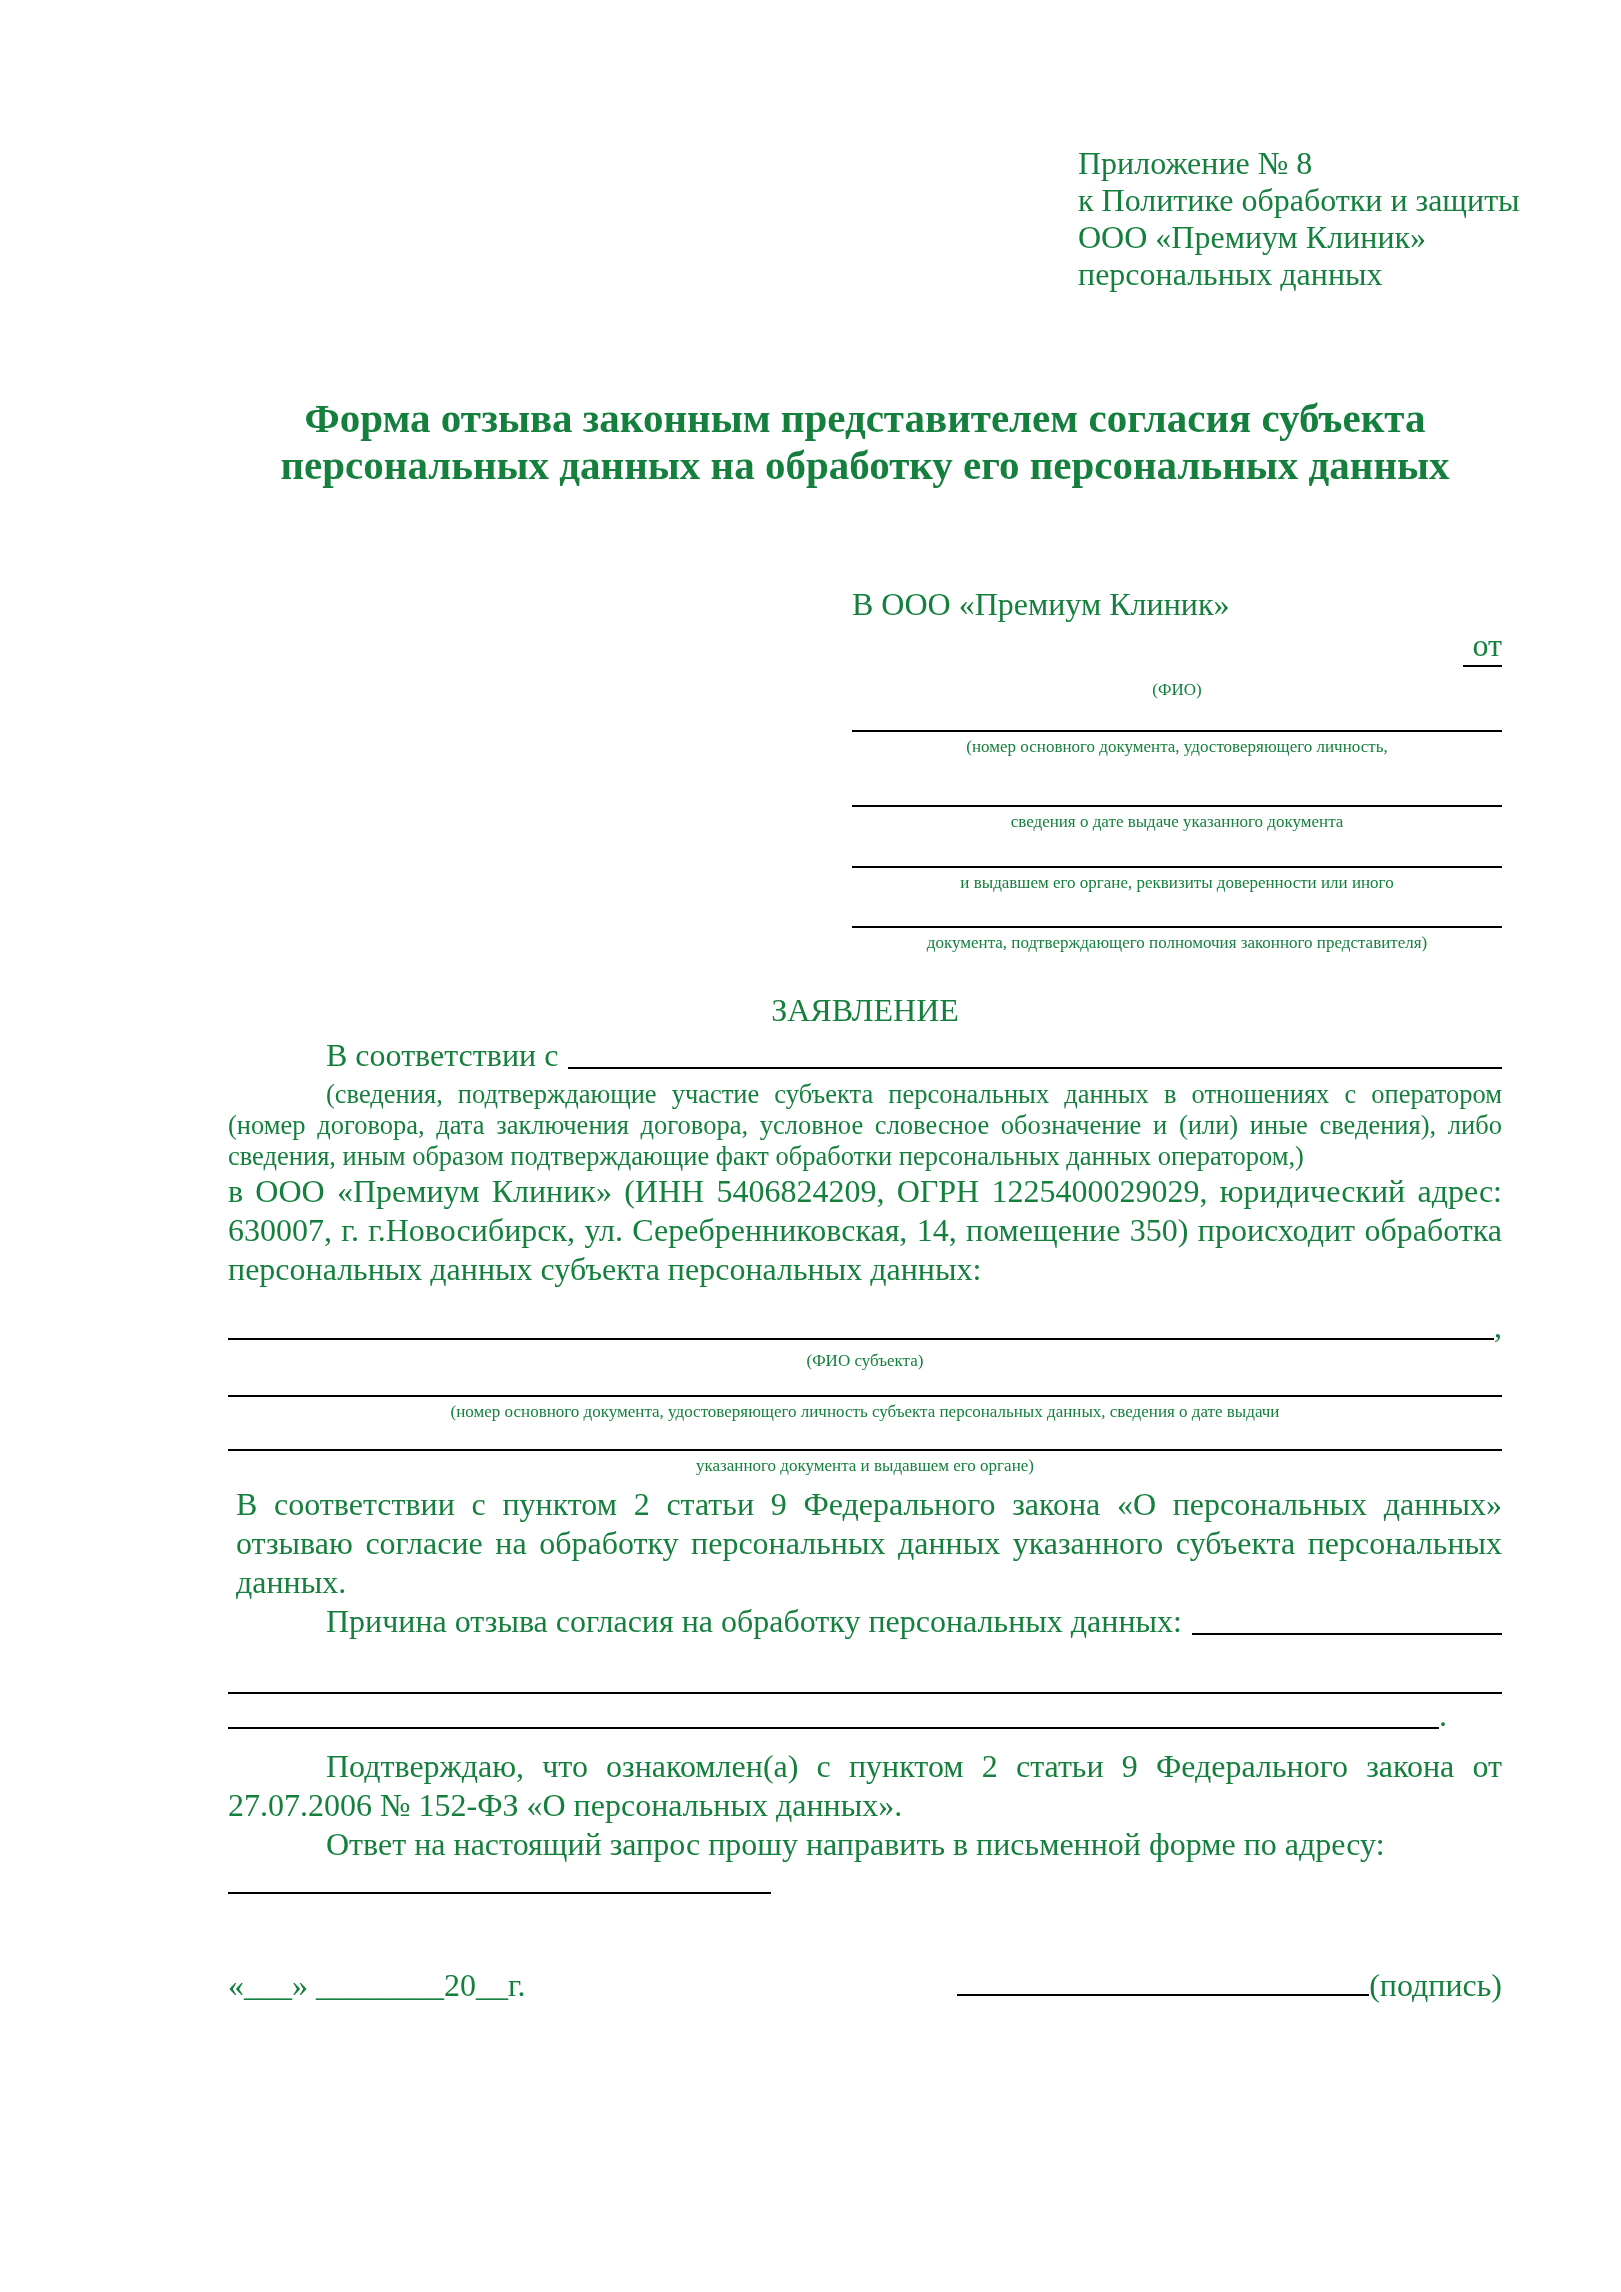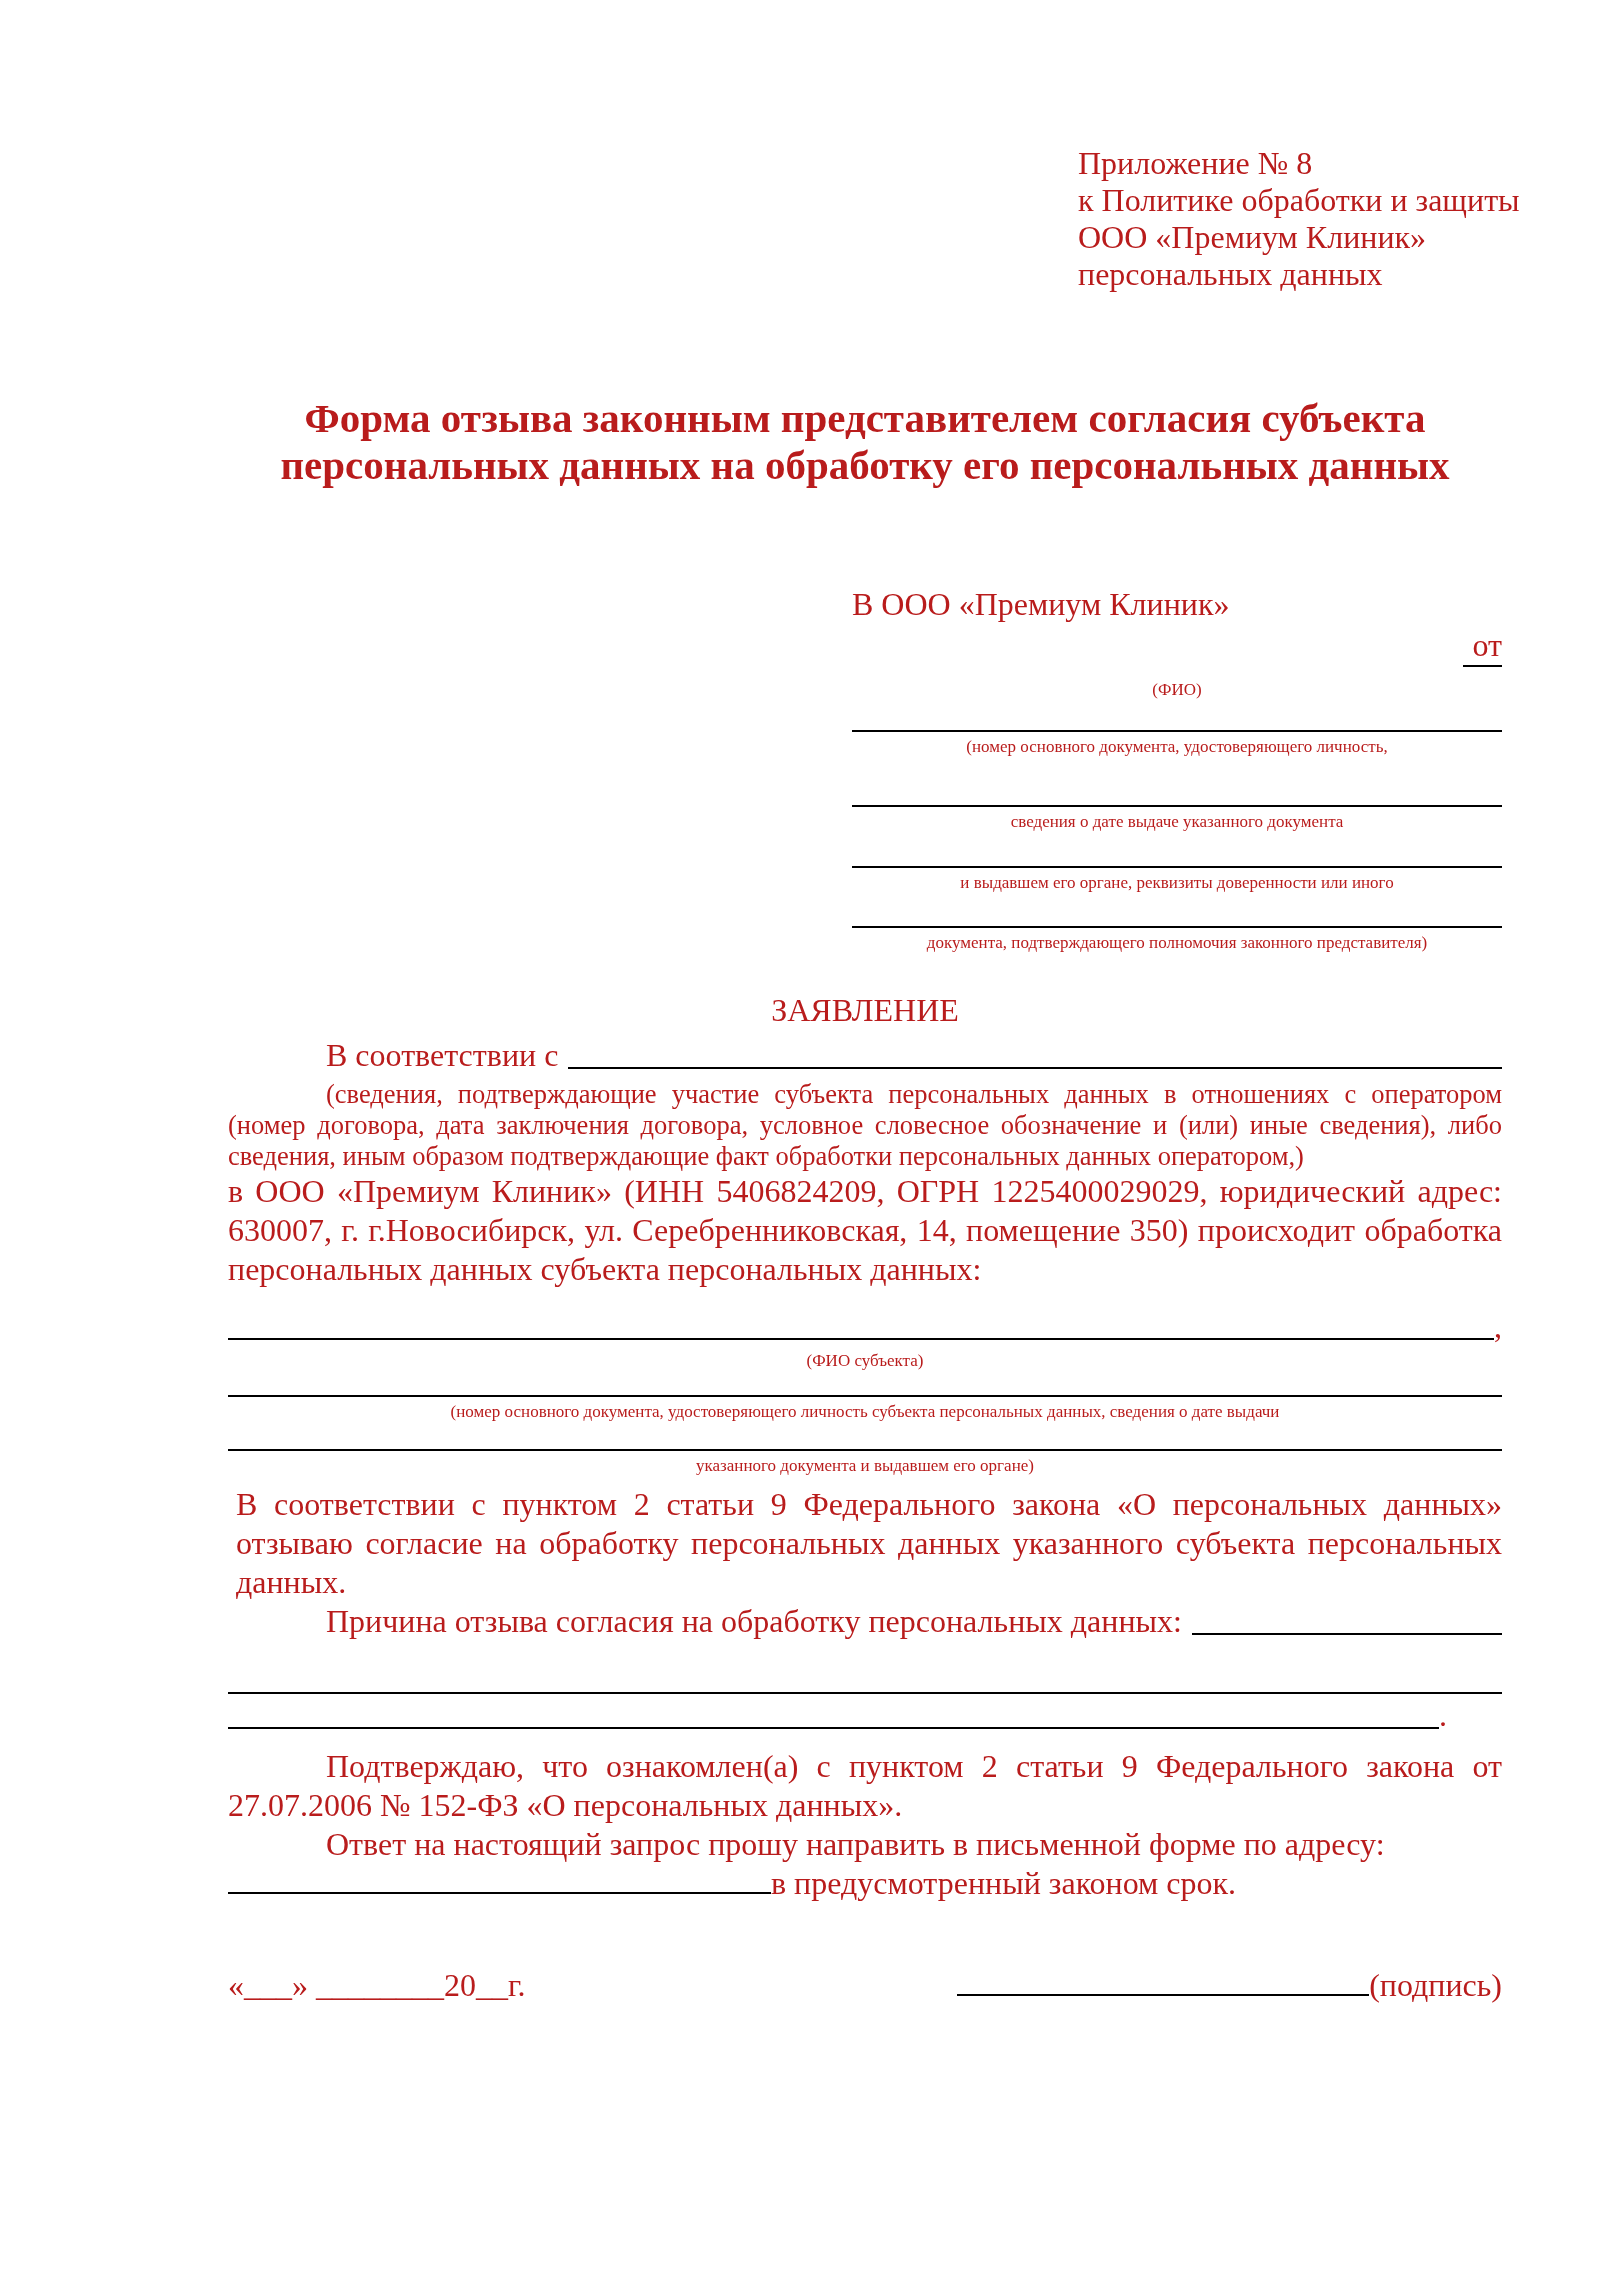--- a/index.html
+++ b/index.html
@@ -1,19 +1,19 @@
 <!DOCTYPE html>
 <html><head>
 <meta charset="utf-8">
 <style>
   html,body { margin:0; padding:0; background:#ffffff; }
   .page {
     position:relative;
     width:1621px; height:2293px;
-    background:#ffffff; color:#b91c1c;
+    background:#ffffff; color:#15803d;
     font-family:"Liberation Serif", serif;
     font-size:32px; line-height:39px;
     box-sizing:border-box;
     padding:0 119px 0 228px;
     overflow:hidden;
   }
   .header-block { margin-left:850px; padding-top:145px; line-height:37px; }
   .header-block div { white-space:nowrap; }
   .form-title { margin-top:102px; text-align:center; font-weight:bold; font-size:41px; line-height:47px; }
   .addr-block { margin-left:624px; margin-top:96px; }
@@ -105,21 +105,21 @@
   <div class="row" style="margin-top:2px; padding-right:55px;">
     <span class="fill nogap"></span>
     <span>.</span>
   </div>
 
   <div class="par indent" style="margin-top:11.8px;">Подтверждаю, что ознакомлен(а) с пунктом 2 статьи 9 Федерального закона от 27.07.2006 № 152-ФЗ «О персональных данных».</div>
 
   <div class="par indent">Ответ на настоящий запрос прошу направить в письменной форме по адресу:</div>
 
   <div>
-    <span class="blank-inline w554"></span><span>в предусмотренный законом срок.</span>
+    <span class="blank-inline w554"></span>
   </div>
 
   <div class="footer-row">
     <span>«___» ________20__г.</span>
     <span>
       <span class="blank-inline w420"></span><span>(подпись)</span>
     </span>
   </div>
 
 </div>

